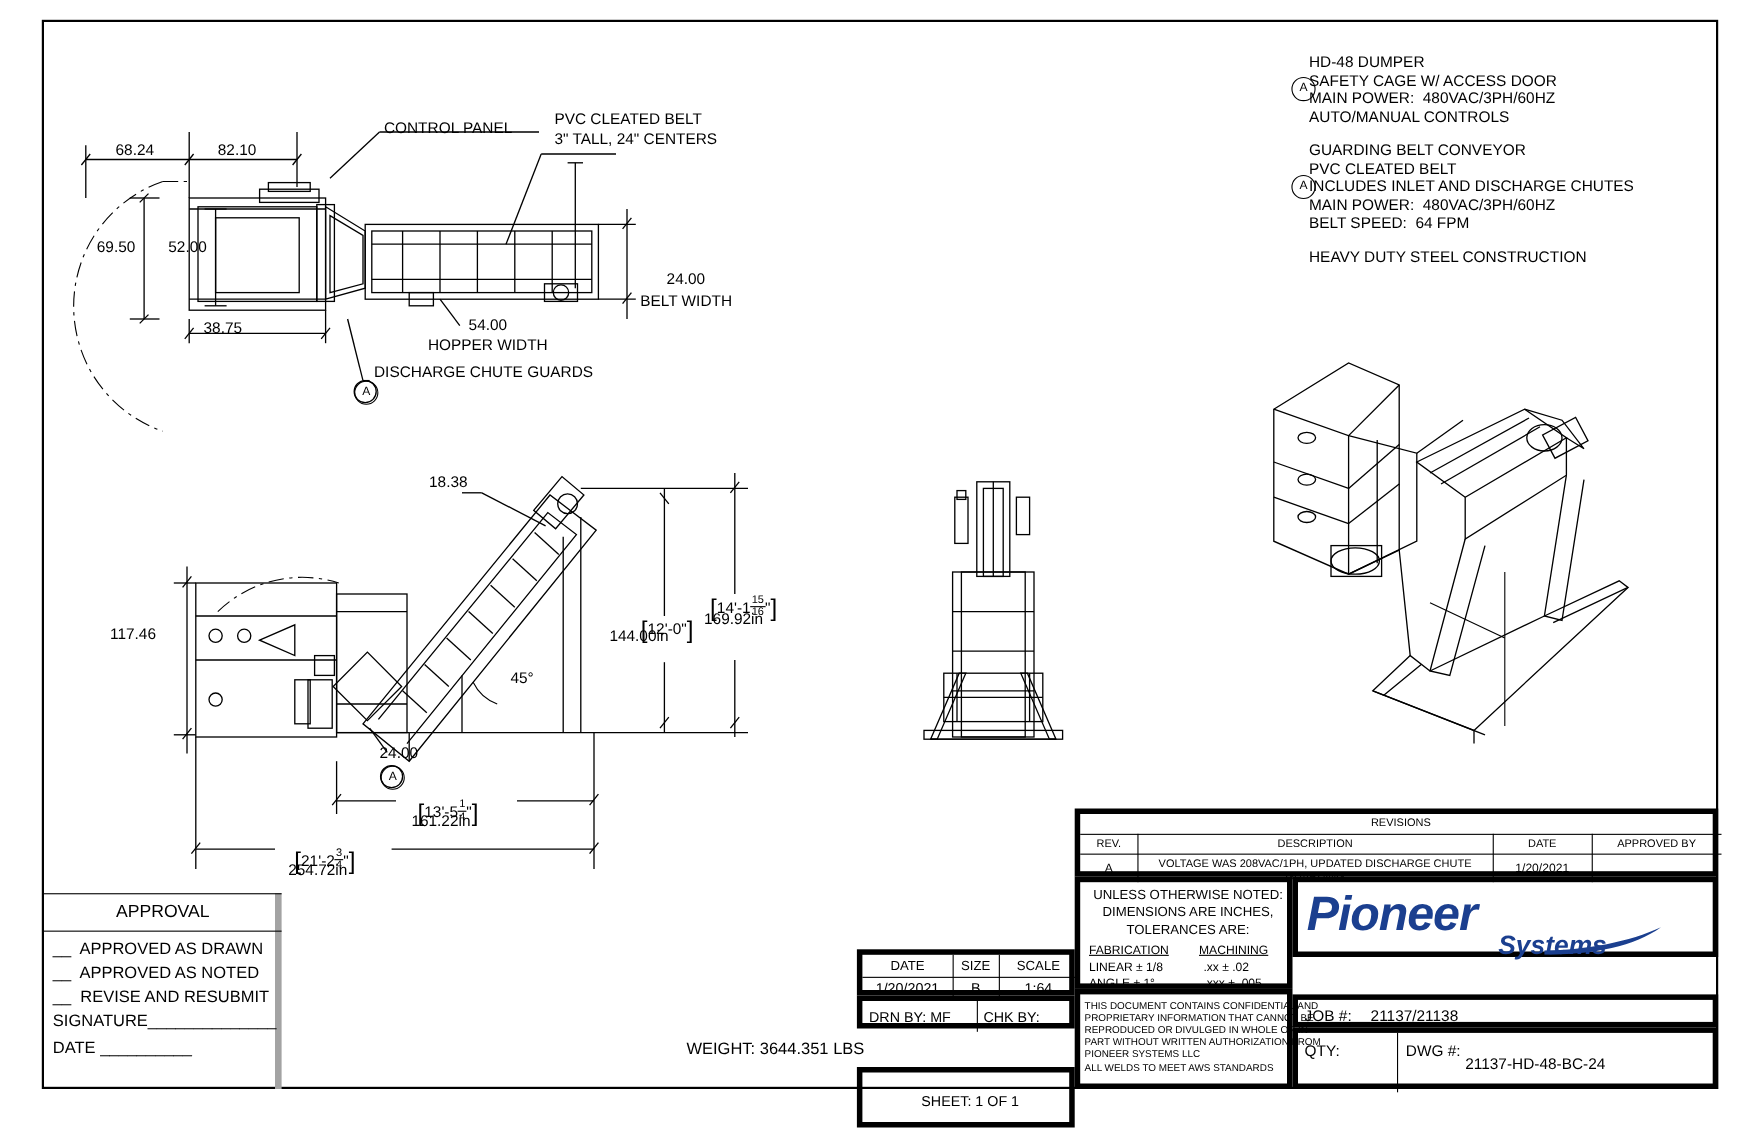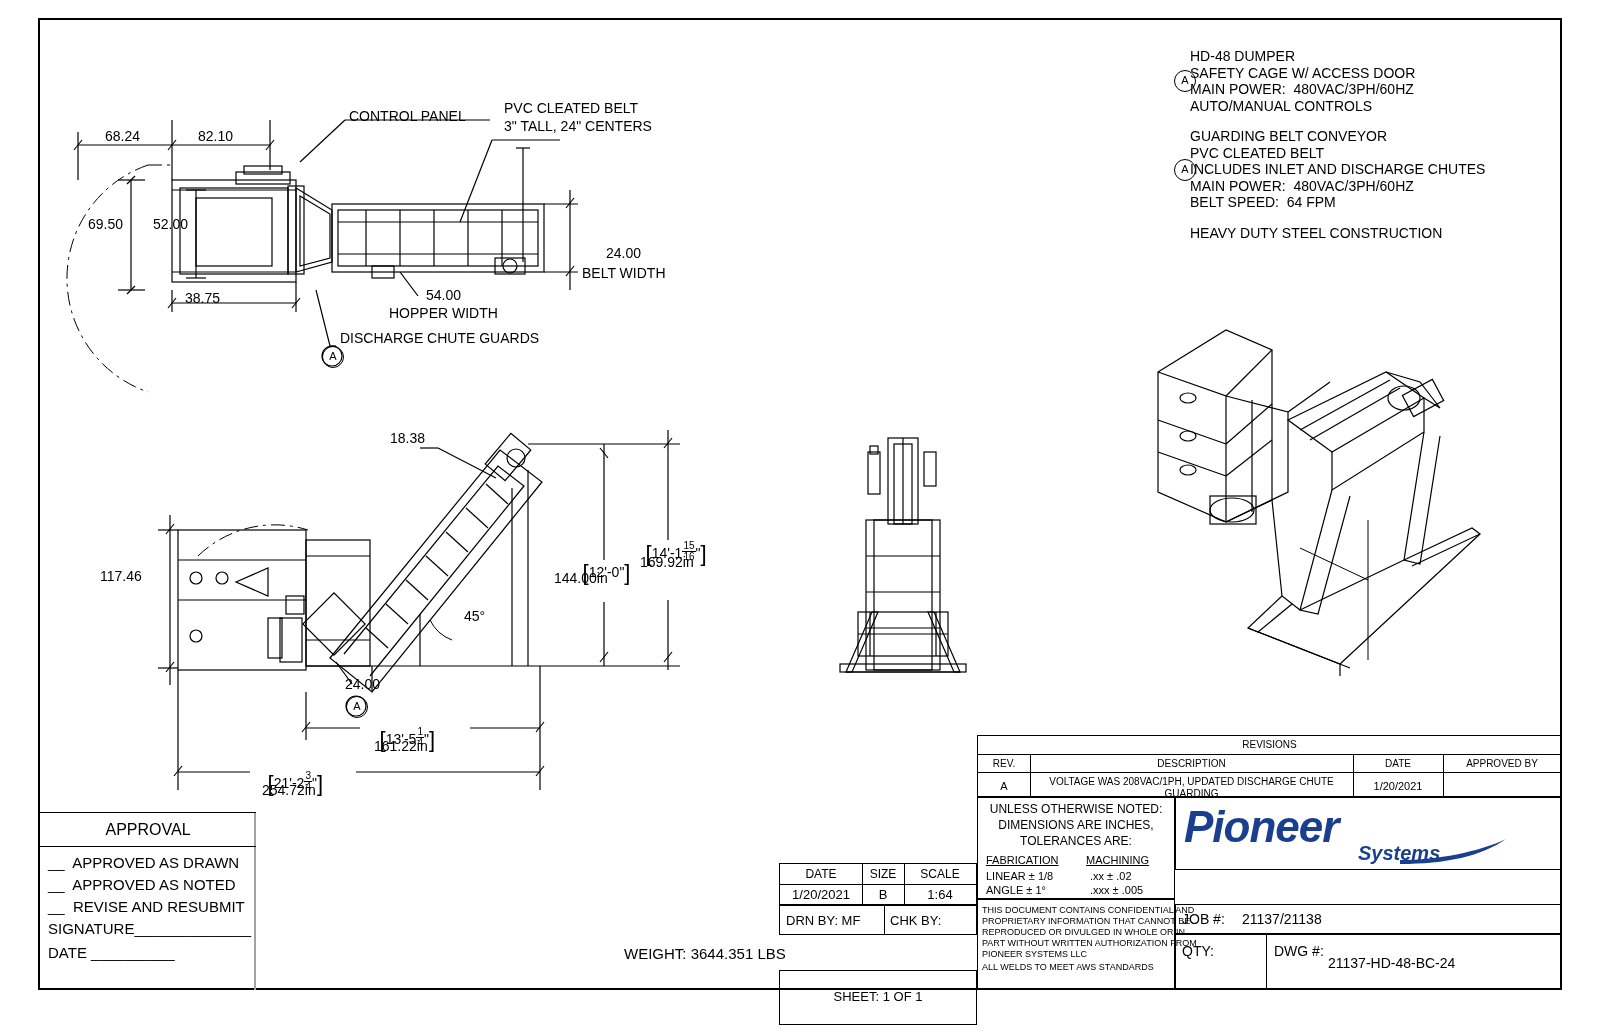--- a/index.html
+++ b/index.html
@@ -25,35 +25,35 @@
 
   
   #notes{position:absolute;left:1190px;top:48px;width:330px;}
   #notes .nl{font-size:14px;line-height:16.5px;white-space:pre;}
   .nblk{position:relative;margin-bottom:14px;}
 
   
   svg.dwg{position:absolute;left:0;top:0;overflow:visible;}
 
   
-  .tb{position:absolute;border:1px solid #000000;box-sizing:border-box;}
+  .tb{position:absolute;border:5px solid #000000;box-sizing:border-box;}
 
   
-  #approval{position:absolute;left:40px;top:812px;width:216px;height:178px;border-right:2px solid #a3a3a3;box-sizing:border-box;}
+  #approval{position:absolute;left:40px;top:812px;width:216px;height:178px;border-right:6px solid #a3a3a3;box-sizing:border-box;}
   #approval .hr{position:absolute;left:0;width:216px;height:1px;background:#000;}
 
   .u{text-decoration:underline;}
   .frac{display:inline-block;vertical-align:-2px;text-align:center;font-size:10px;line-height:1.0;}
   .frac .n{display:block;border-bottom:1px solid #000;padding:0 1px;}
   .frac .d{display:block;padding:0 1px;}
   .brk{font-size:22px;line-height:1;vertical-align:middle;}
 
   #logo{position:absolute;left:1175px;top:800px;width:330px;height:70px;}
   #logoText{position:absolute;left:8px;top:4px;font-size:44px;font-style:italic;font-weight:bold;color:#1b3f8f;letter-spacing:-1px;}
-  #logoSub{position:absolute;left:182px;top:44px;font-size:20px;font-style:italic;font-weight:bold;color:#1b3f8f;}
+  #logoSub{position:absolute;left:182px;top:44px;font-size:24px;font-style:italic;font-weight:bold;color:#1b3f8f;}
   #swoosh{position:absolute;left:222px;top:40px;width:110px;height:26px;}
 </style>
 </head>
 <body>
 
 <div id="sheet">
 
   <div id="border"></div>
 
   <div id="notes">

